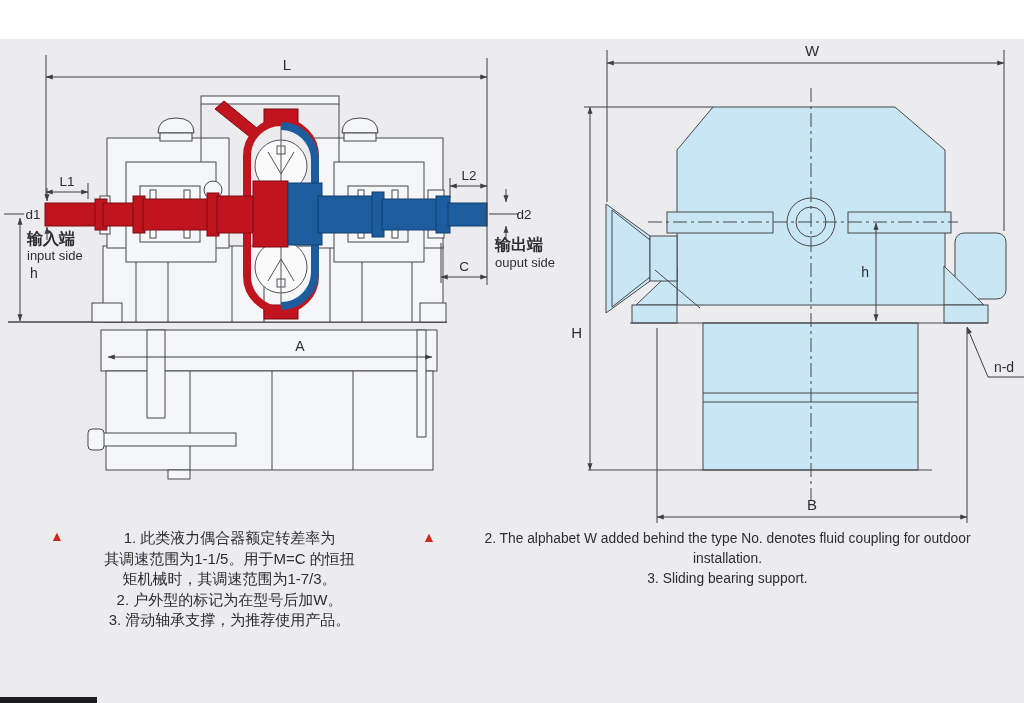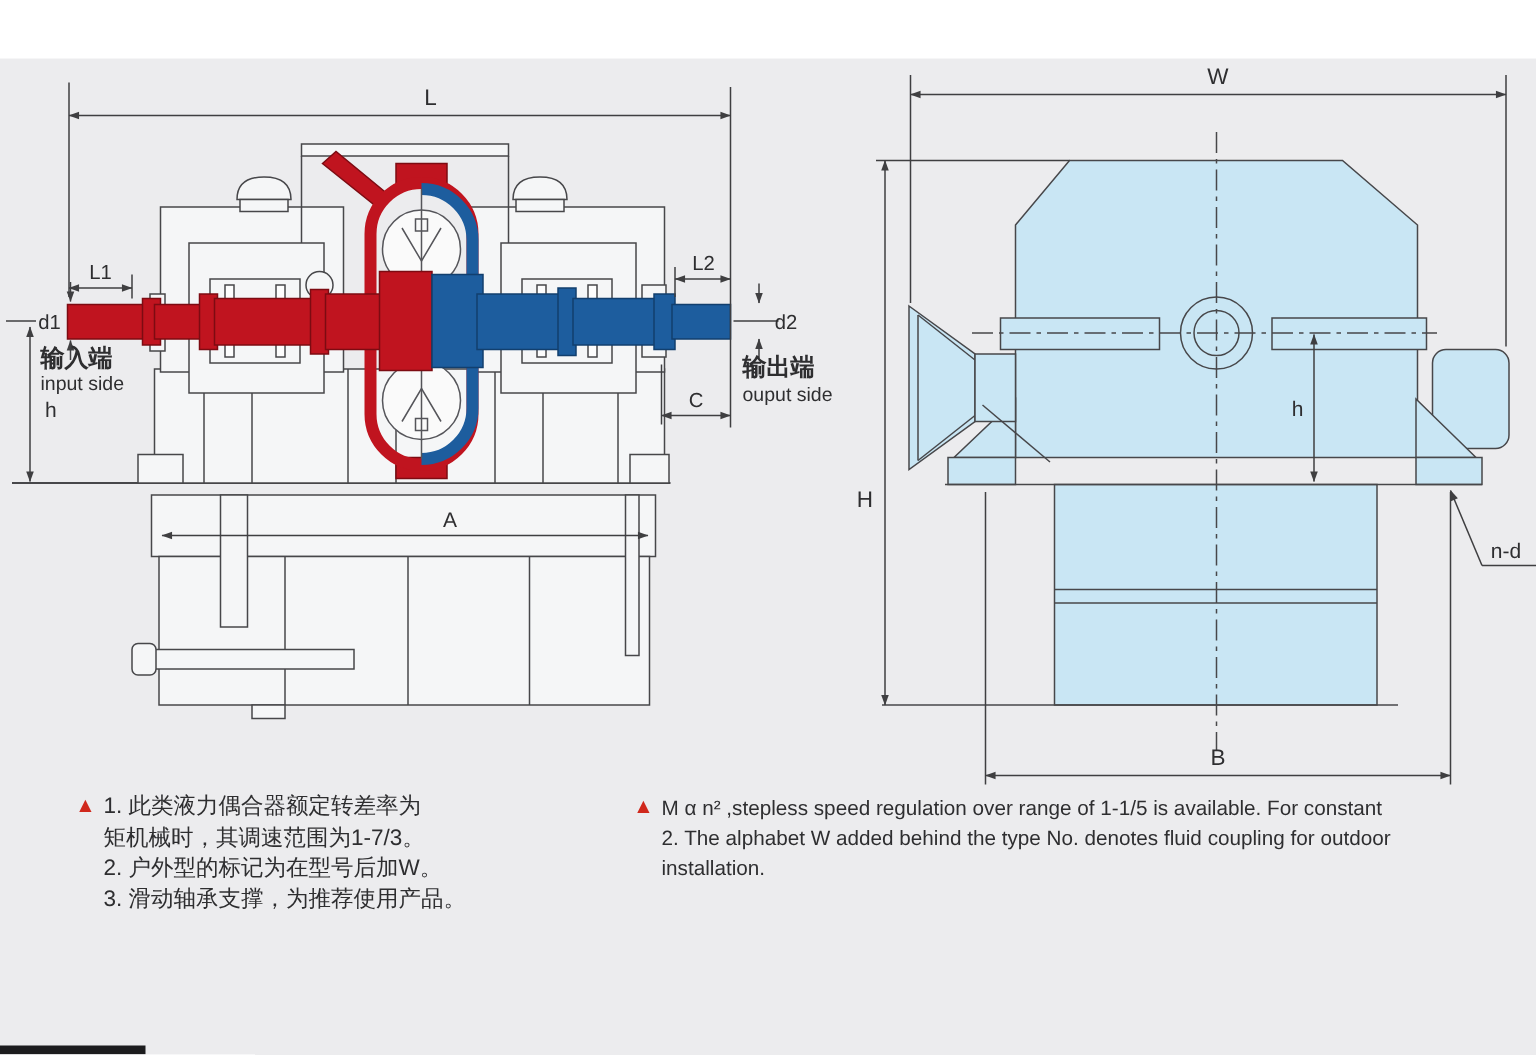--- a/index.html
+++ b/index.html
@@ -5,21 +5,21 @@
   html,body{margin:0;padding:0;background:#ffffff;}
   .stage{position:relative;width:1024px;height:703px;background:#ececee;overflow:hidden;
          font-family:"Liberation Sans",sans-serif;}
   svg{position:absolute;left:0;top:0;}
   svg text{font-family:"Liberation Sans",sans-serif;fill:#2e2e30;text-anchor:middle;}
   svg text.a-start{text-anchor:start;}
   svg text.a-end{text-anchor:end;}
   svg text.cjk{font-weight:bold;}
   .note{position:absolute;color:#2e2e30;}
   .note .tri{position:absolute;left:0;top:1px;color:#d0281c;font-size:14px;line-height:14px;}
-  .note .nlines{margin-left:19px;}
+  .note .nlines{margin-left:19px;text-align:center;}
   .note-cn{left:50px;top:528px;width:340px;font-size:15px;line-height:20.6px;}
   .note-en{left:422px;top:529px;width:592px;font-size:13.8px;line-height:20px;}
 </style>
 </head>
 <body>
 
 <div class="stage">
 
 <svg width="1024" height="703" viewBox="0 0 1024 703">
   <defs>
@@ -200,28 +200,29 @@
       <text x="812" y="510" font-size="15">B</text>
       <text x="1004" y="372" font-size="14">n-d</text>
     </g>
   </g>
 </svg>
 
 <div class="note note-cn">
   <span class="tri">▲</span>
   <div class="nlines">
     <div>1. 此类液力偶合器额定转差率为</div>
+    <div>其调速范围为1-1/5。用于M=C 的恒扭</div>
     <div>矩机械时，其调速范围为1-7/3。</div>
     <div>2. 户外型的标记为在型号后加W。</div>
     <div>3. 滑动轴承支撑，为推荐使用产品。</div>
   </div>
 </div>
 
 <div class="note note-en">
   <span class="tri">▲</span>
   <div class="nlines">
-    <div>M α n² ,stepless speed regulation over range of 1-1/5 is available. For constant</div>
     <div>2. The alphabet W added behind the type No. denotes fluid coupling for outdoor</div>
     <div>installation.</div>
+    <div>3. Sliding bearing support.</div>
   </div>
 </div>
 
 </div>
 
 </body></html>

